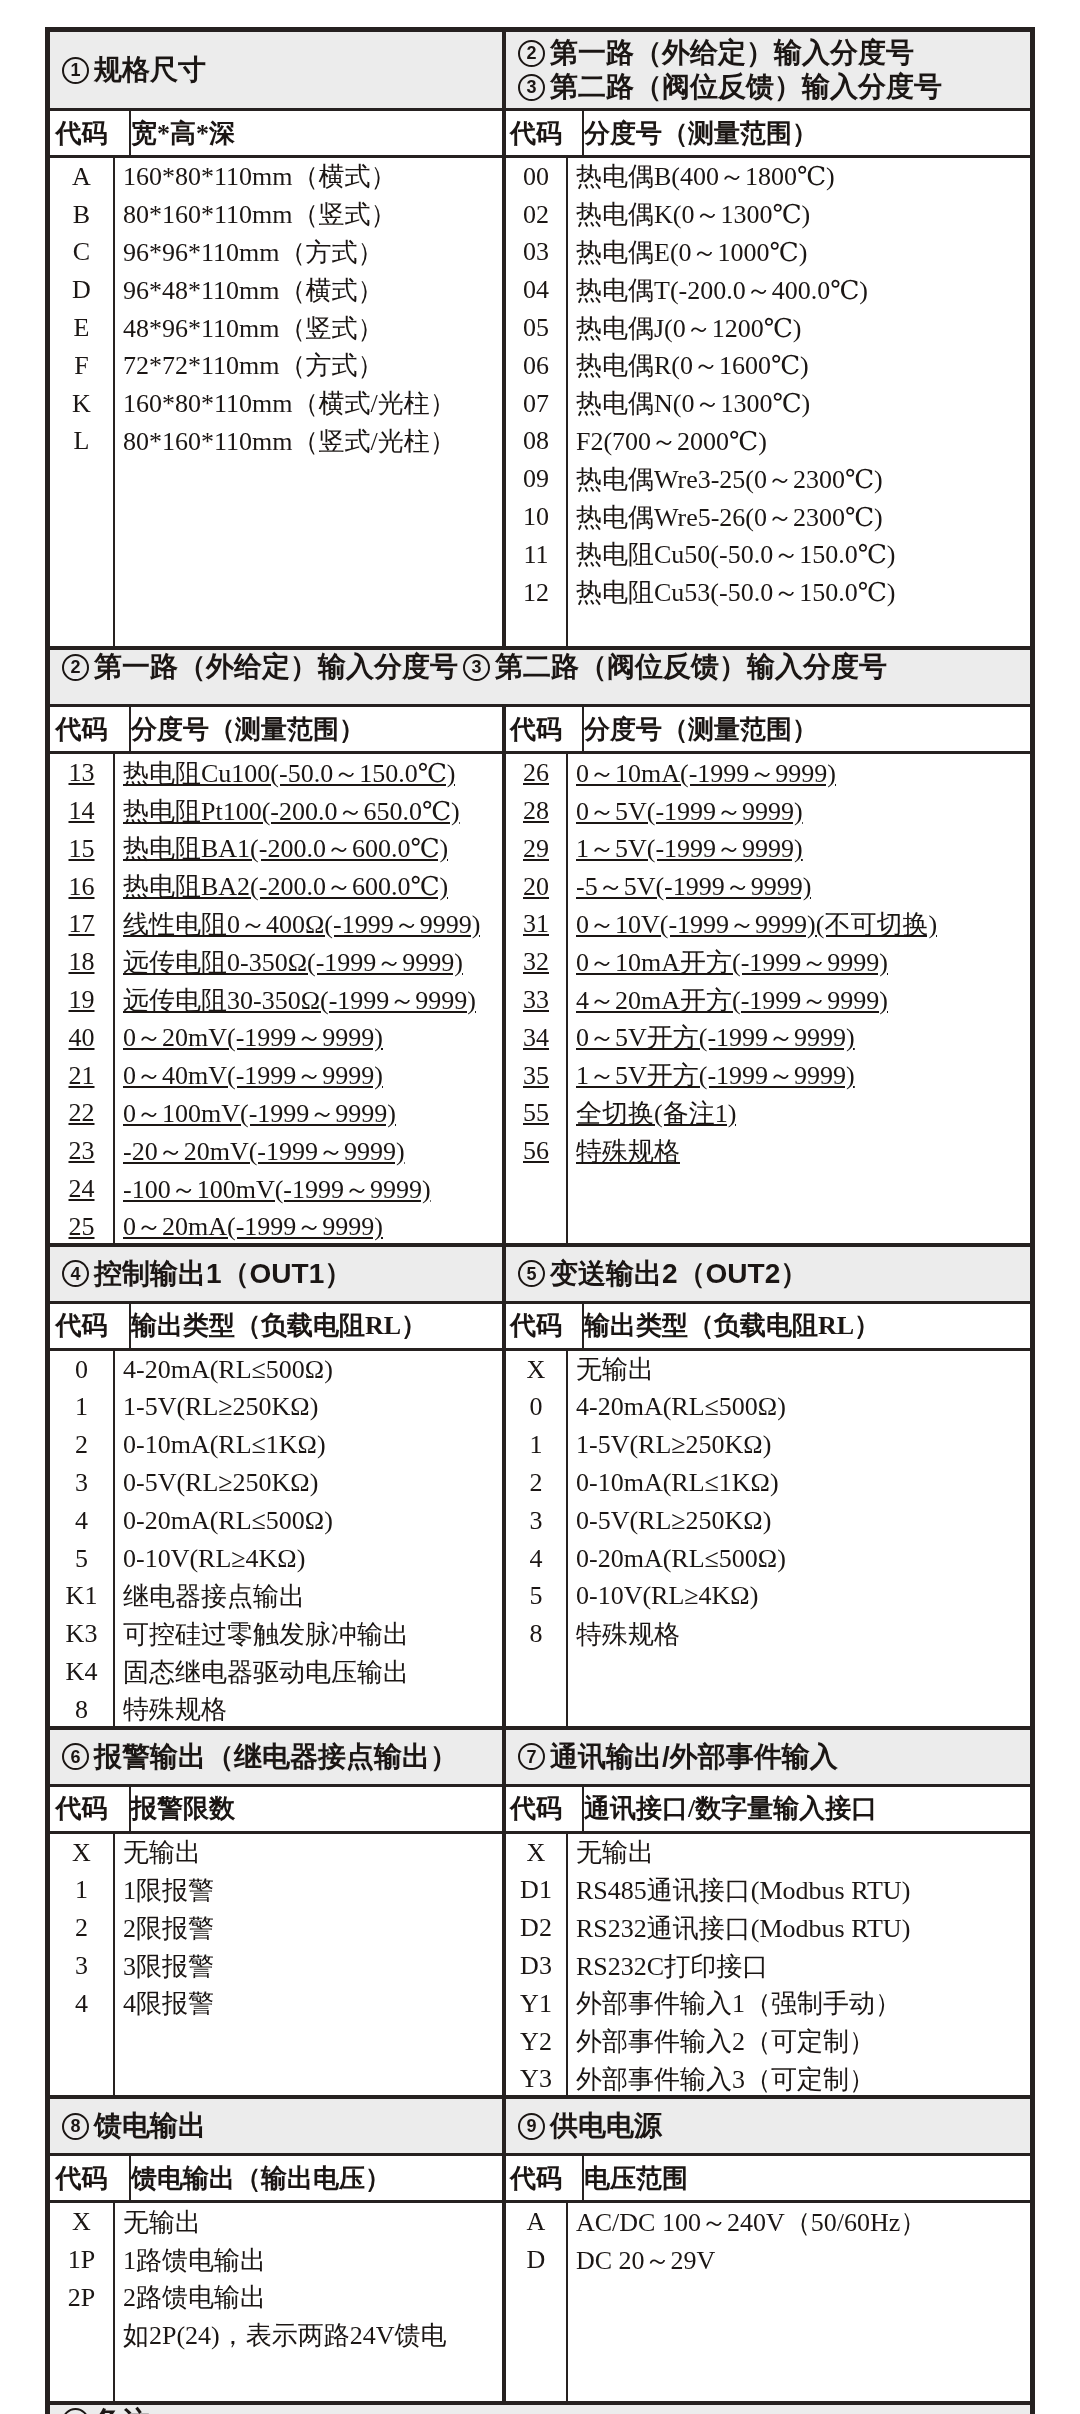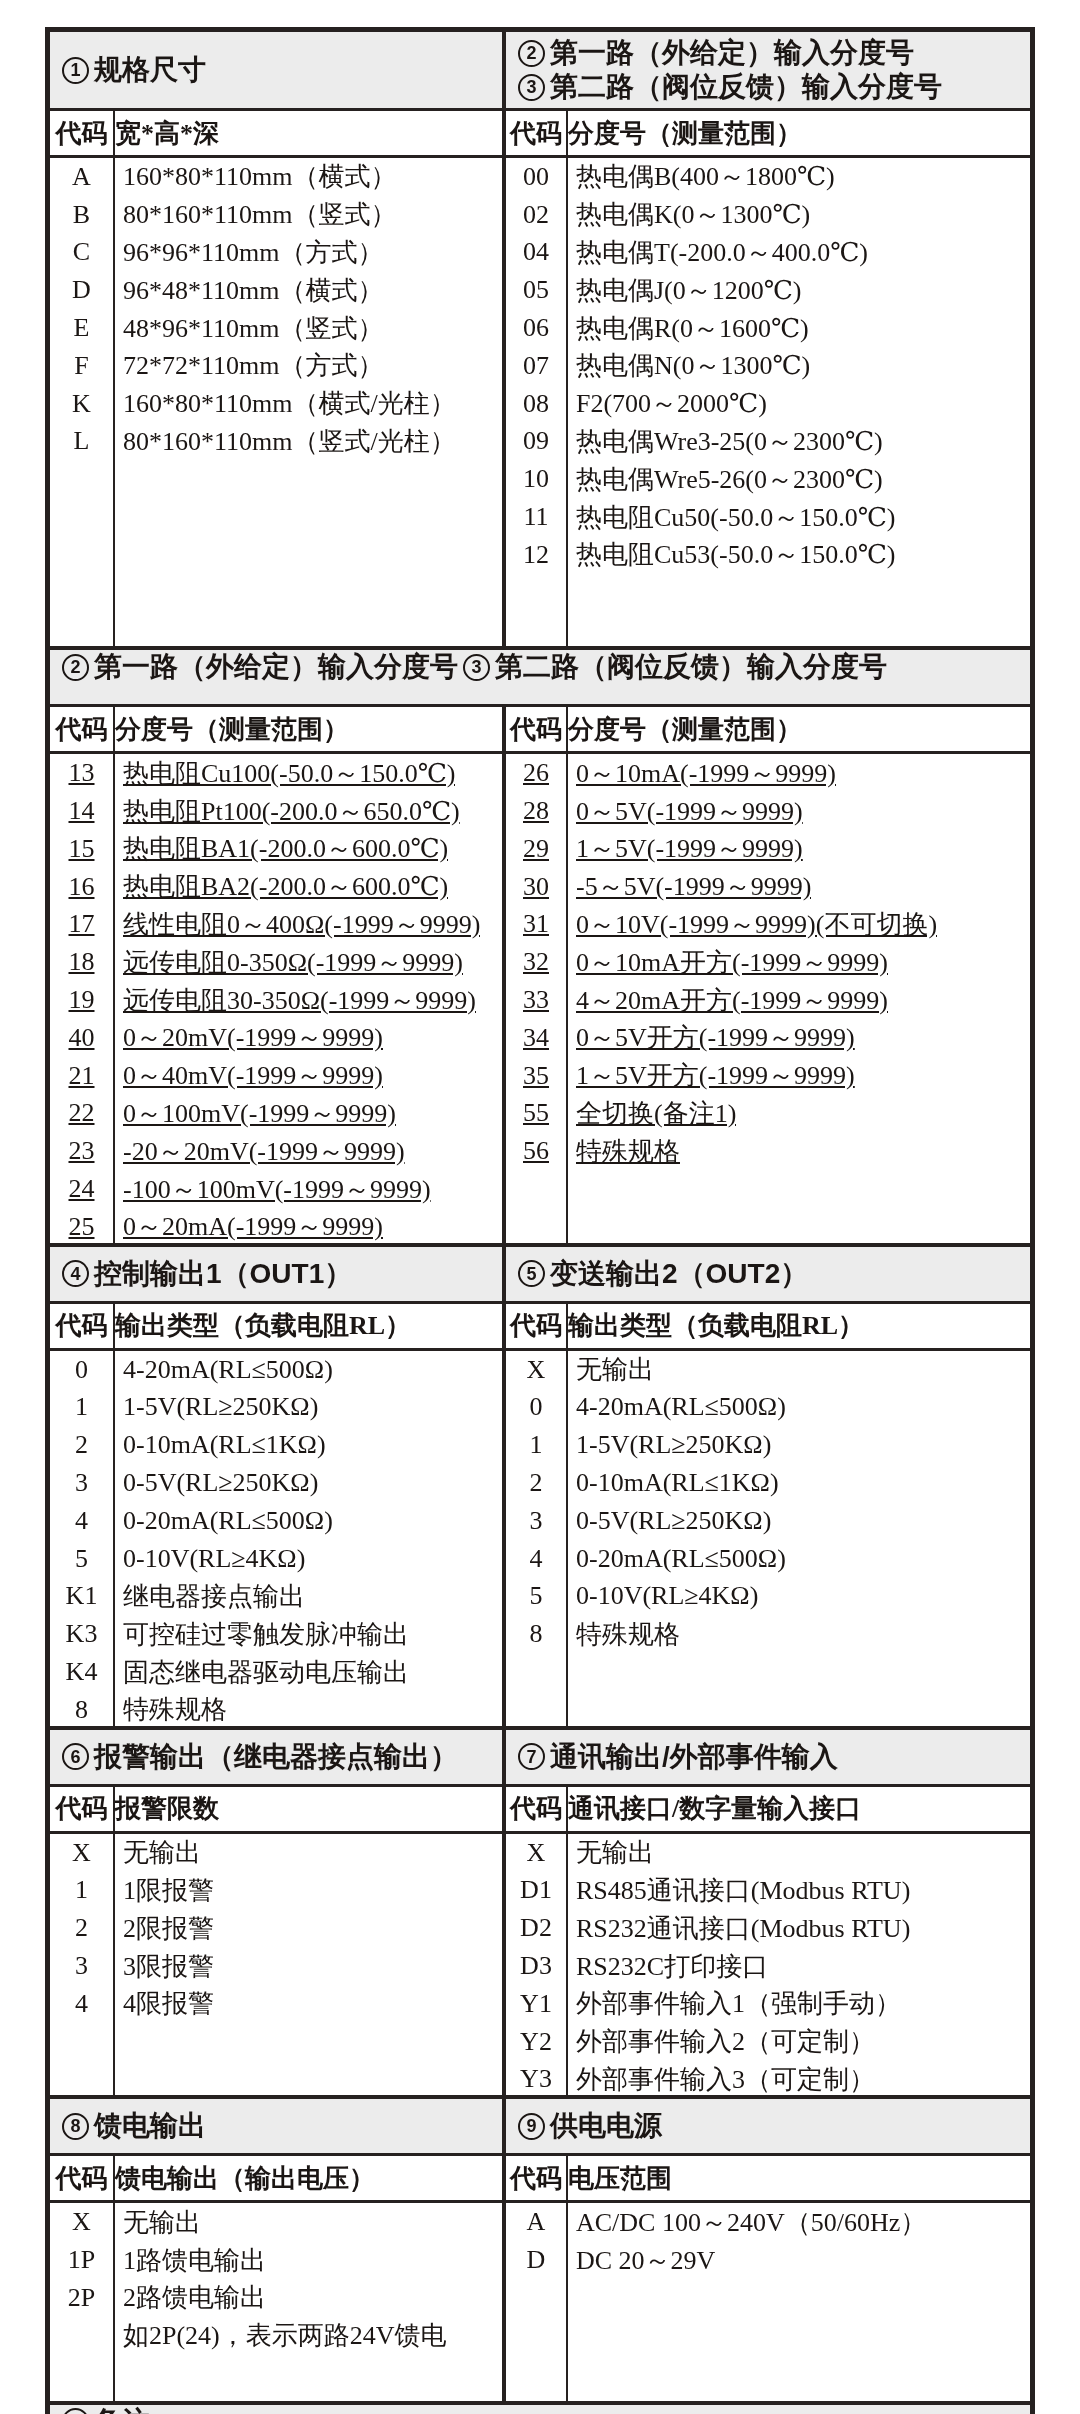--- a/index.html
+++ b/index.html
@@ -40,21 +40,21 @@
     font-family:"Liberation Sans","DejaVu Sans",sans-serif;
     font-weight:700;font-size:28px;line-height:34px;white-space:nowrap;
   }
   .circ{
     display:inline-flex;flex:none;align-items:center;justify-content:center;
     width:27px;height:27px;border:2.5px solid var(--txt);border-radius:50%;
     font-size:18px;line-height:1;font-weight:700;
   }
   
   .sub-band{border-top:3px solid var(--bd);}
-  .sub-band .half{display:flex;align-items:center;height:44px;font-weight:700;font-size:26px;}
+  .sub-band .half{display:flex;align-items:center;height:44px;font-weight:700;font-size:26px;gap:16px;}
   .sub-band .codehead{flex:none;width:var(--code-w-l);text-align:center;}
   .sub-band .half.r .codehead{width:var(--code-w-r);}
   .sub-band .deschead{white-space:nowrap;border-left:2px solid var(--bd);align-self:stretch;display:flex;align-items:center;flex:1 1 auto;}
   
   .body-band{border-top:3px solid var(--bd);align-items:stretch;}
   .body{position:relative;}
   .body::before{content:"";position:absolute;top:0;bottom:0;left:var(--code-w-l);width:2px;background:var(--bd);}
   .half.r.body::before{left:var(--code-w-r);}
   .row{display:flex;height:var(--row-h);align-items:center;font-size:26px;white-space:nowrap;}
   .row .code{flex:none;width:var(--code-w-l);text-align:center;}
@@ -133,20 +133,24 @@
       <div class="half r body">
           <div class="row">
     <span class="code">00</span>
     <span class="desc">热电偶B(400～1800℃)</span>
   </div>
           <div class="row">
     <span class="code">02</span>
     <span class="desc">热电偶K(0～1300℃)</span>
   </div>
           <div class="row">
+    <span class="code">03</span>
+    <span class="desc">热电偶E(0～1000℃)</span>
+  </div>
+          <div class="row">
     <span class="code">04</span>
     <span class="desc">热电偶T(-200.0～400.0℃)</span>
   </div>
           <div class="row">
     <span class="code">05</span>
     <span class="desc">热电偶J(0～1200℃)</span>
   </div>
           <div class="row">
     <span class="code">06</span>
     <span class="desc">热电偶R(0～1600℃)</span>
@@ -258,21 +262,21 @@
   </div>
           <div class="row">
     <span class="code">28</span>
     <span class="desc">0～5V(-1999～9999)</span>
   </div>
           <div class="row">
     <span class="code">29</span>
     <span class="desc">1～5V(-1999～9999)</span>
   </div>
           <div class="row">
-    <span class="code">30</span>
+    <span class="code">20</span>
     <span class="desc">-5～5V(-1999～9999)</span>
   </div>
           <div class="row">
     <span class="code">31</span>
     <span class="desc">0～10V(-1999～9999)(不可切换)</span>
   </div>
           <div class="row">
     <span class="code">32</span>
     <span class="desc">0～10mA开方(-1999～9999)</span>
   </div>

